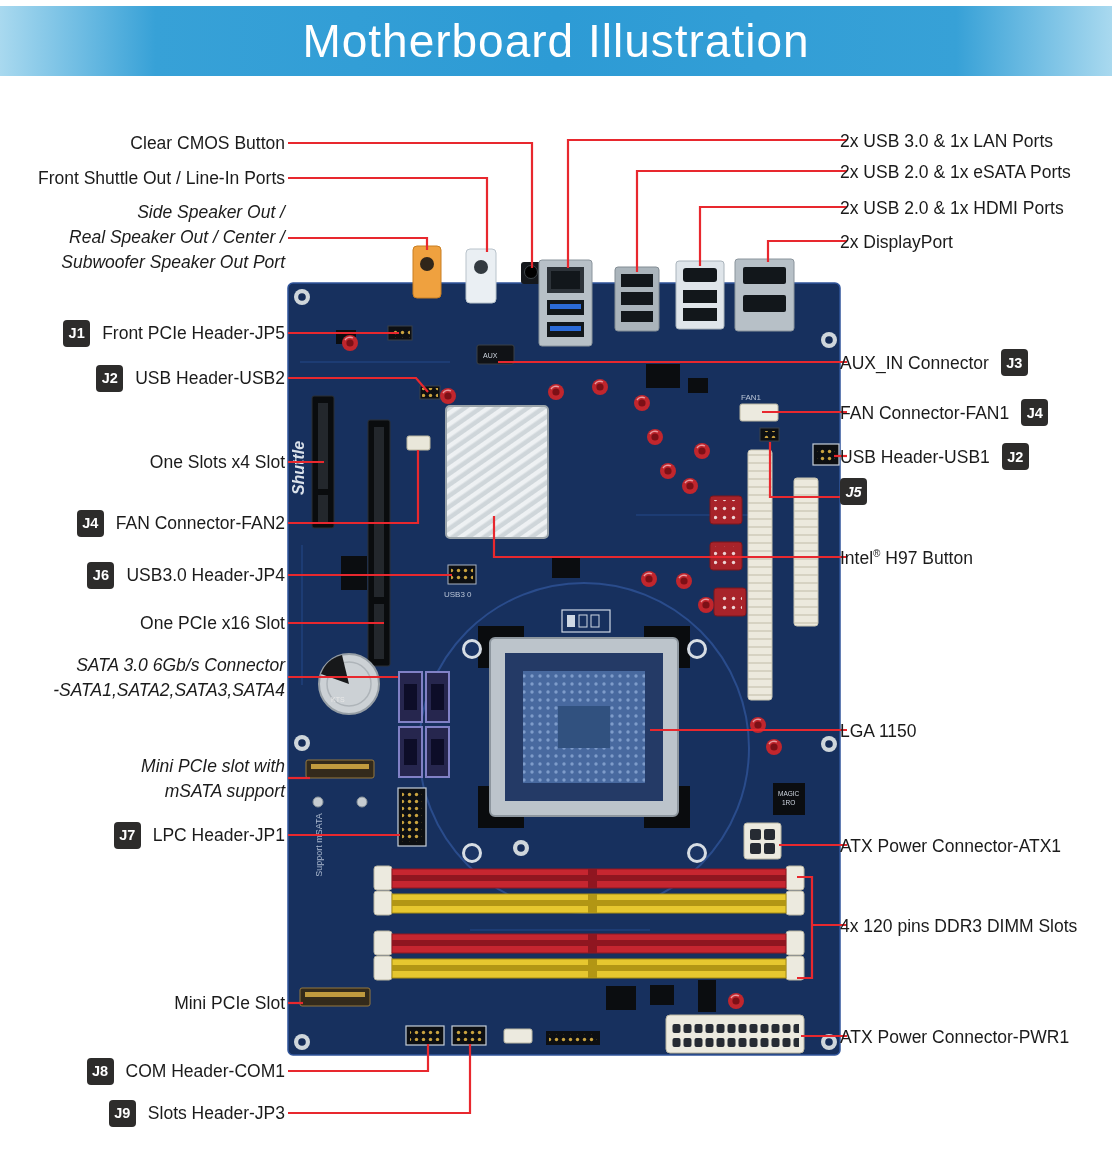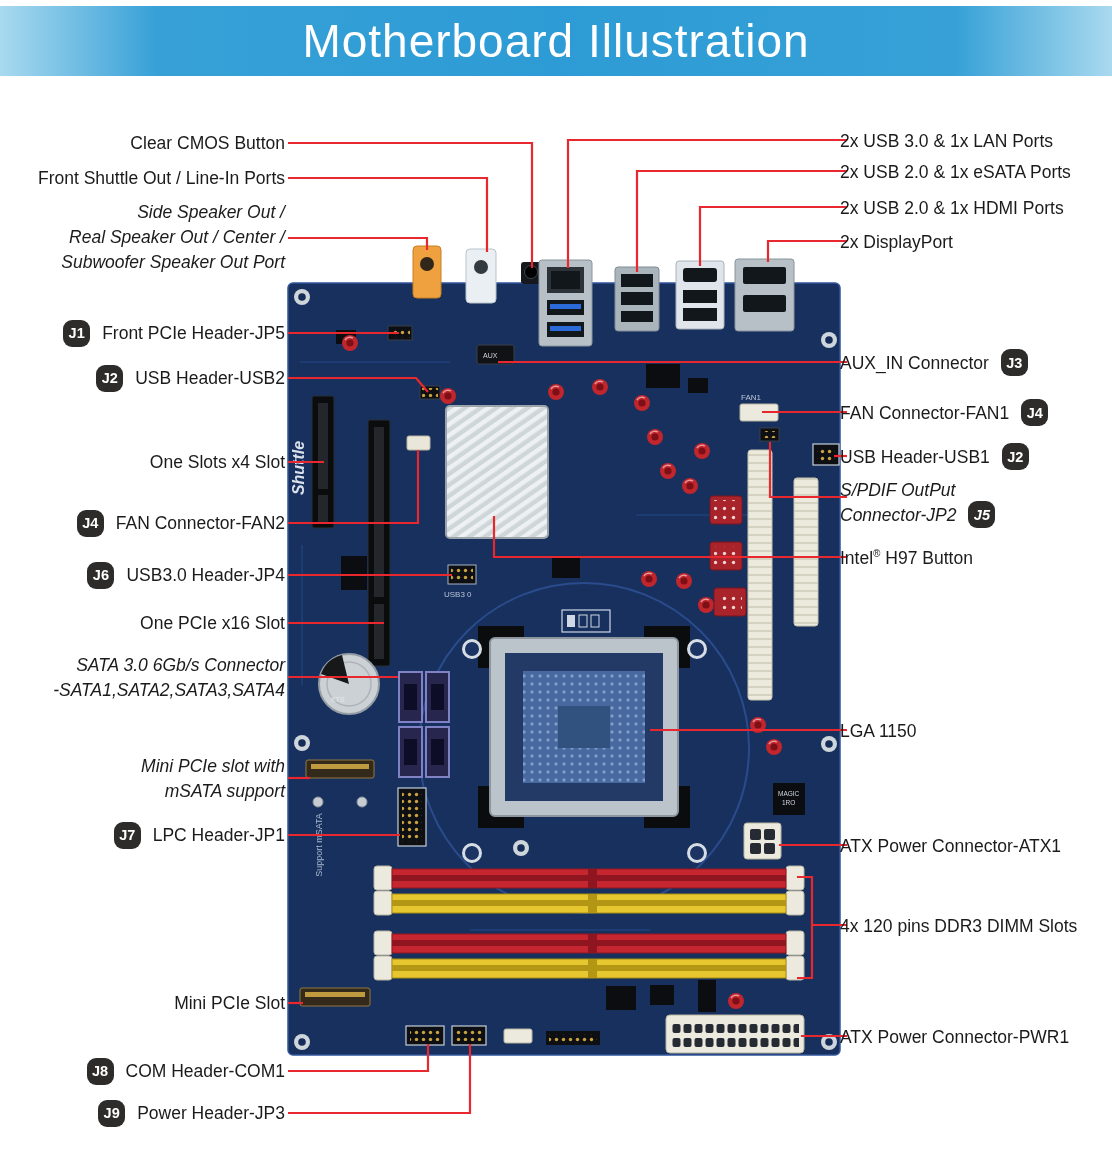--- a/index.html
+++ b/index.html
@@ -9,21 +9,21 @@
     display:flex; align-items:center; justify-content:center; }
   .banner .title { color:#ffffff; font-size:46px; font-weight:400; letter-spacing:1px; }
   svg.board { position:absolute; left:0; top:0; z-index:1; }
   .label { position:absolute; z-index:2; display:flex; align-items:center; gap:12px;
     font-size:17.5px; color:#1b1b1b; height:28px; white-space:nowrap; }
   .label.left { right:827px; justify-content:flex-end; }
   .label.right { left:840px;align-items:flex-end; }
   .label.multi { height:auto; white-space:normal;font-style:italic; }
   .label .txt { white-space:pre-line; line-height:25px; }
   .label.left .txt { text-align:right; }
-  .badge { width:27px; height:27px; border-radius:9px; background:#2d2c2b; color:#fff;
+  .badge { width:27px; height:27px; border-radius:4px; background:#2d2c2b; color:#fff;
     font-weight:700; font-size:14.5px; display:flex; align-items:center; justify-content:center; flex:0 0 27px; }
   sup { font-size:10px; vertical-align:super; line-height:0; }
 </style>
 </head>
 <body>
 
 <div class="banner">
   <div class="title">Motherboard Illustration</div>
 </div>
 
@@ -400,21 +400,21 @@
 </div>
 <div class="label left" style="top:989px">
     <span class="txt">Mini PCIe Slot</span>
   </div>
 <div class="label left" style="top:1057px">
   <span class="badge">J8</span>
   <span class="txt">COM Header-COM1</span>
 </div>
 <div class="label left" style="top:1099px">
   <span class="badge">J9</span>
-  <span class="txt">Power Header-JP3</span>
+  <span class="txt">Slots Header-JP3</span>
 </div>
 
 <div class="label right" style="top:126px">
     <span class="txt">2x USB 3.0 &amp; 1x LAN Ports</span>
   </div>
 <div class="label right" style="top:157px">
     <span class="txt">2x USB 2.0 &amp; 1x eSATA Ports</span>
   </div>
 <div class="label right" style="top:193px">
     <span class="txt">2x USB 2.0 &amp; 1x HDMI Ports</span>
@@ -428,22 +428,20 @@
 </div>
 <div class="label right" style="top:398px">
   <span class="txt">FAN Connector-FAN1</span>
   <span class="badge">J4</span>
 </div>
 <div class="label right" style="top:442px">
   <span class="txt">USB Header-USB1</span>
   <span class="badge">J2</span>
 </div>
 <div class="label right multi" style="top:478px">
-  <span class="txt">S/PDIF OutPut
-Connector-JP2</span>
   <span class="badge">J5</span>
 </div>
 <div class="label right" style="top:543px">
   <span class="txt"><span>Intel</span><sup>®</sup><span> H97 Button</span></span>
 </div>
 <div class="label right" style="top:716px">
     <span class="txt">LGA 1150</span>
   </div>
 <div class="label right" style="top:831px">
     <span class="txt">ATX Power Connector-ATX1</span>

